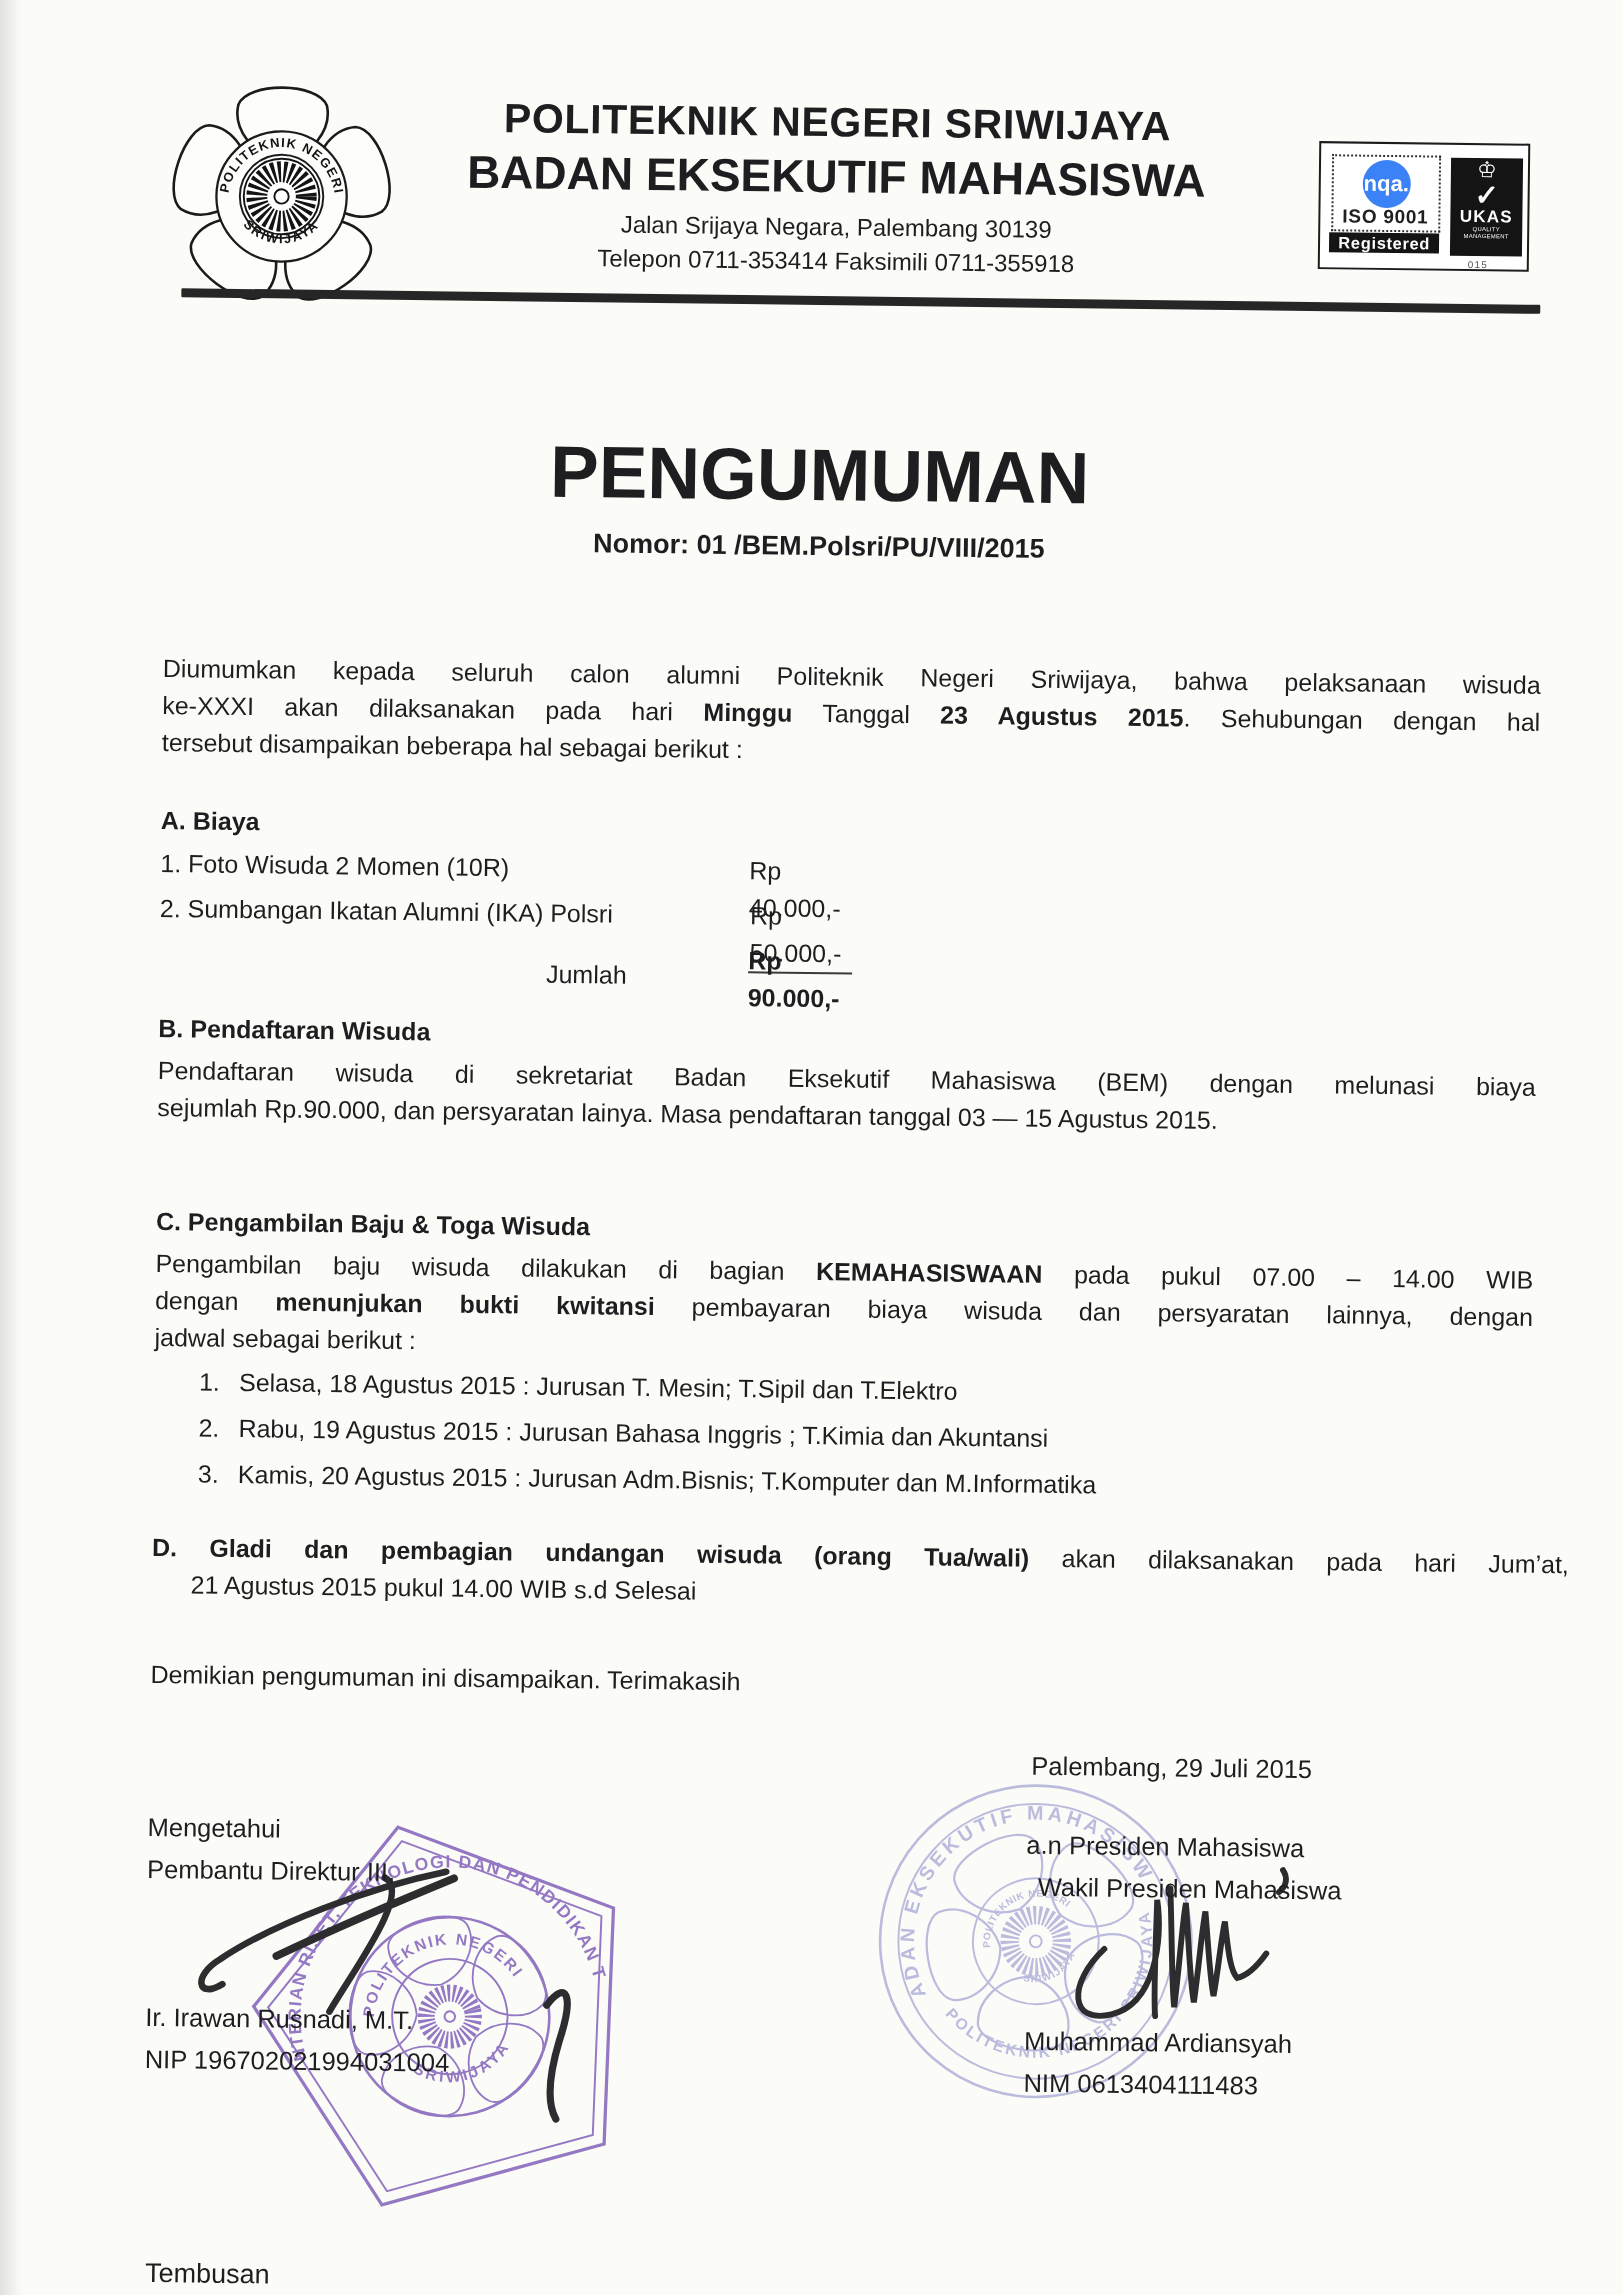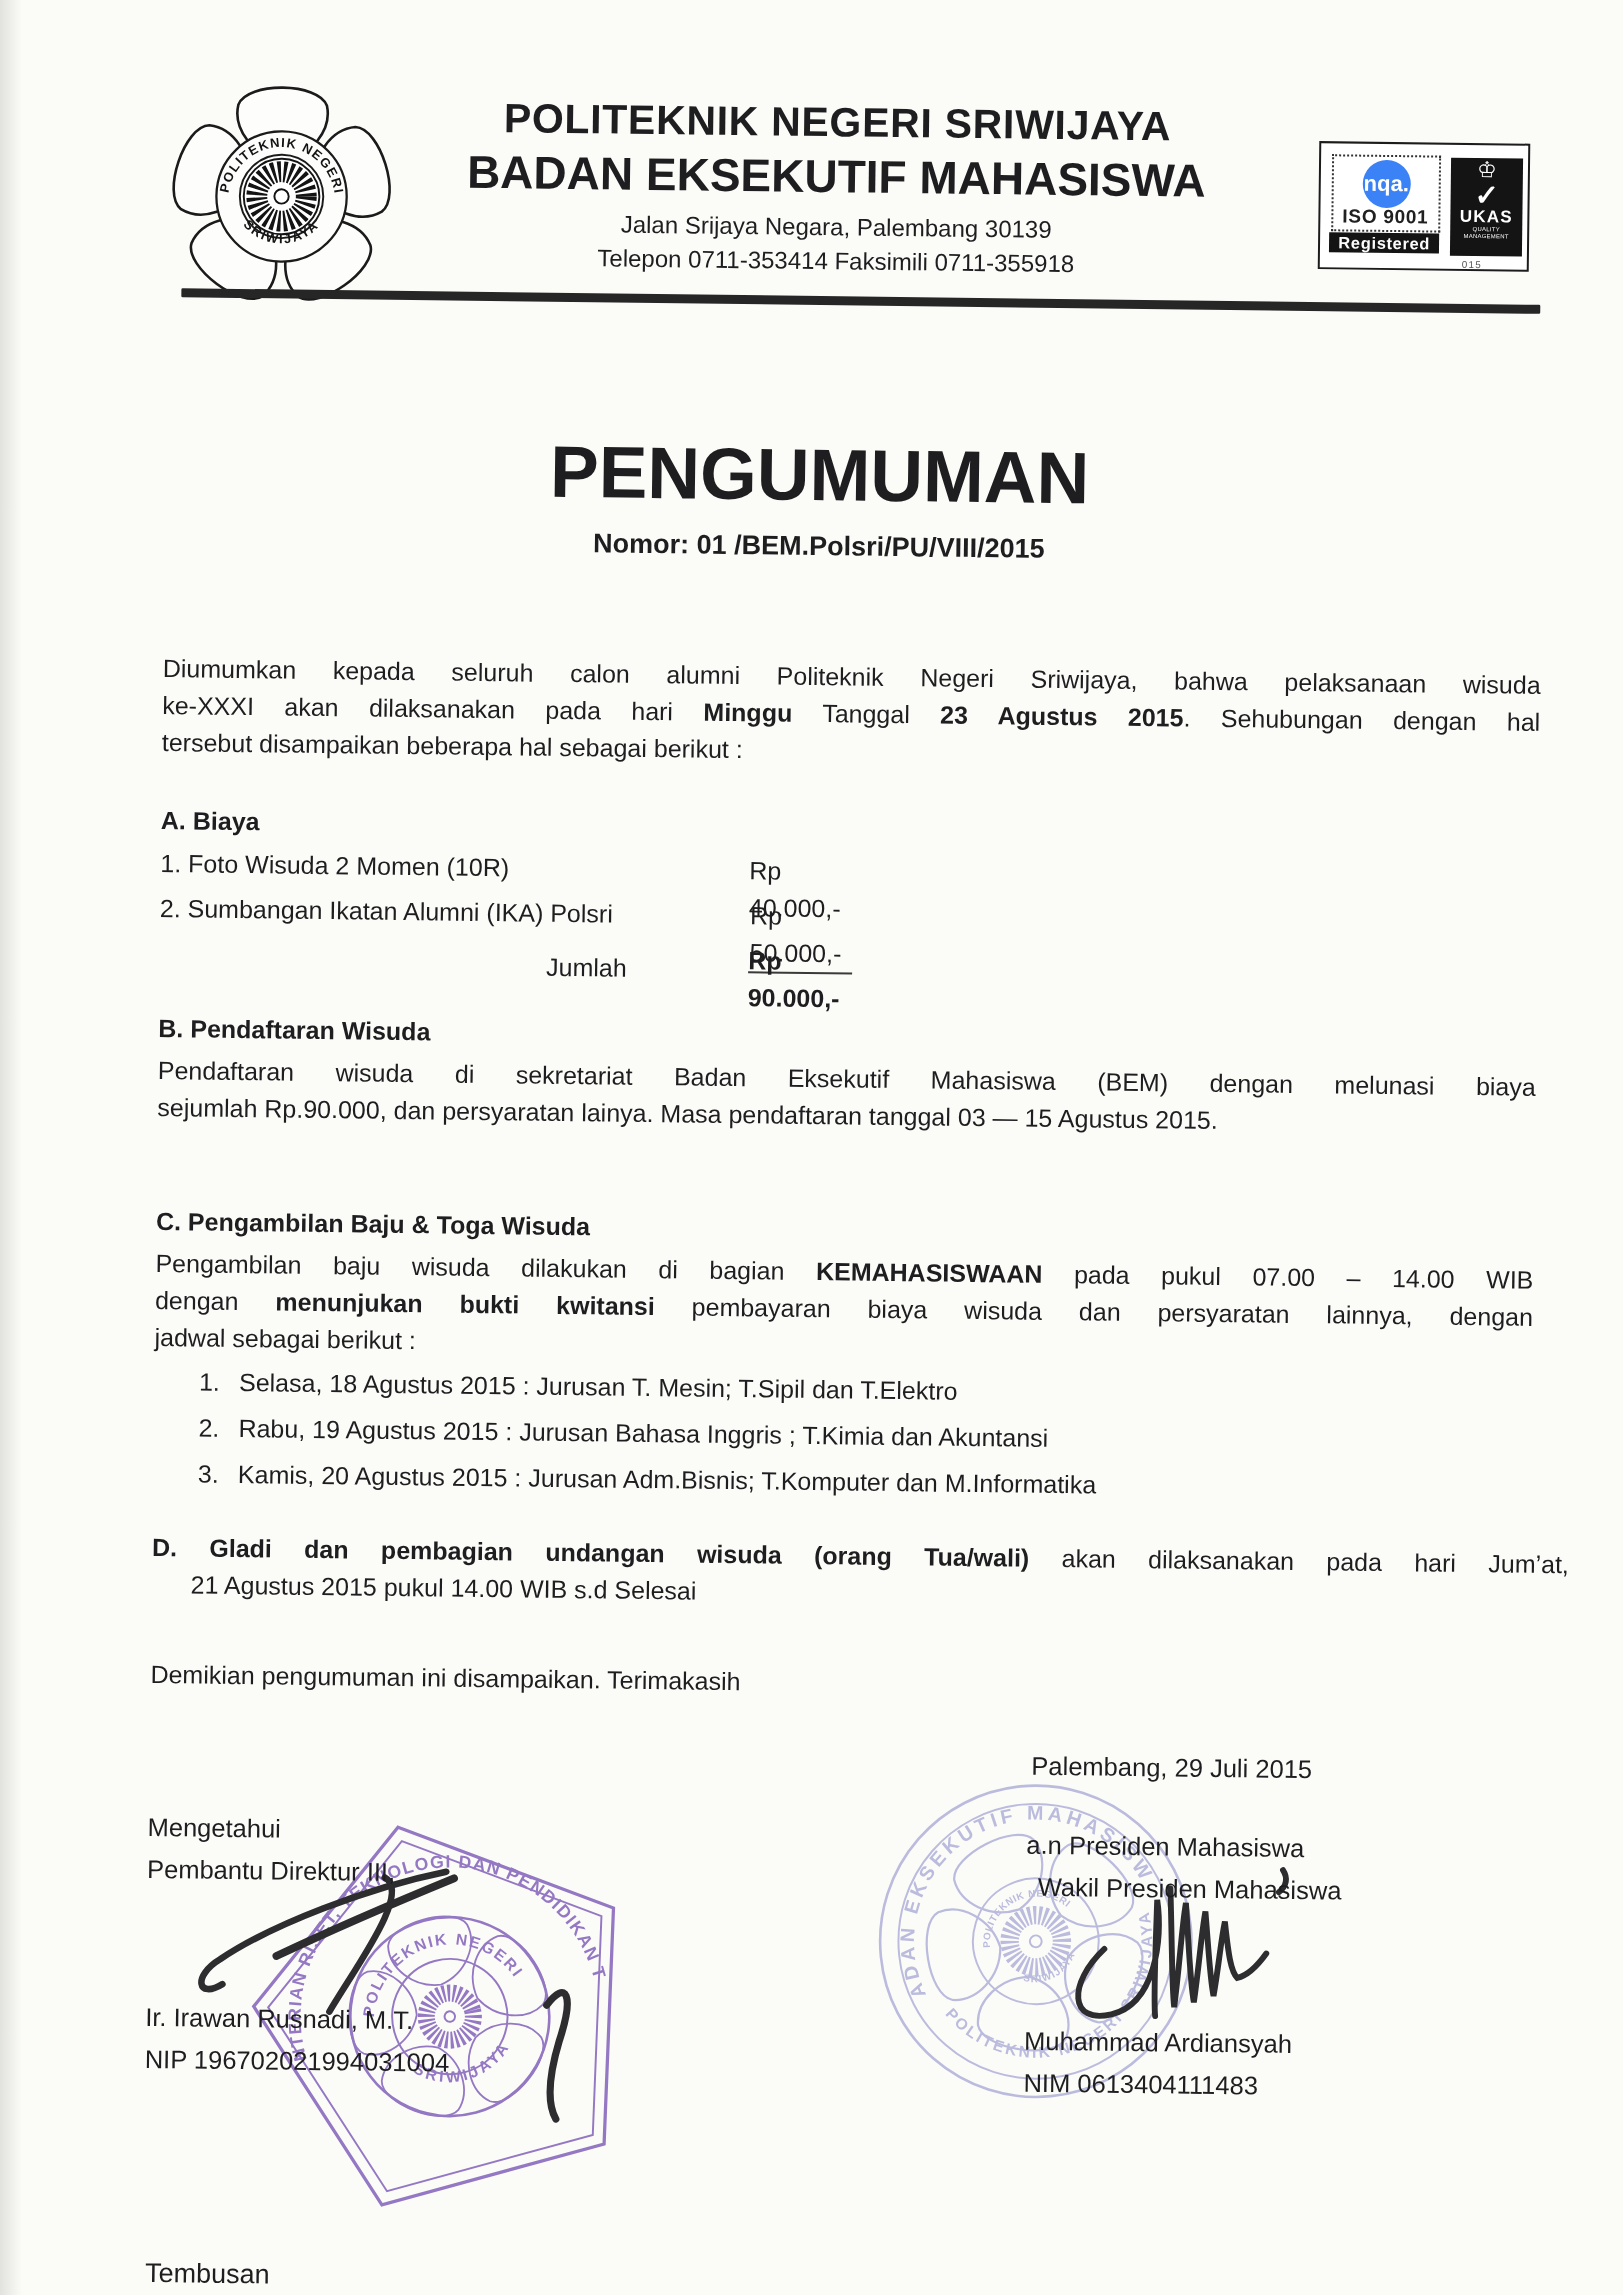--- a/index.html
+++ b/index.html
@@ -27,32 +27,32 @@
   .nqa-circle{position:absolute;left:29px;top:3.9px;width:48px;height:48px;border-radius:50%;background:#3b82f6;color:#fff;
     font-size:22px;font-weight:bold;line-height:48px;}
   .iso-label{position:absolute;left:0;right:0;bottom:1.3px;font-size:19px;font-weight:bold;letter-spacing:0.7px;color:#202020;}
   .reg-bar{position:absolute;left:9.2px;top:89px;width:110px;height:20px;background:#141414;color:#fcfcfc;
     font-size:16.4px;font-weight:bold;text-align:center;line-height:20px;letter-spacing:0.7px;}
   .ukas-box{position:absolute;left:130px;top:13px;width:72px;height:98px;background:#141414;color:#fff;text-align:center;}
   .ukas-crown{font-size:22px;line-height:23.6px;}
   .ukas-check{font-size:29px;line-height:26px;font-weight:bold;}
   .ukas-word{font-size:17px;font-weight:bold;letter-spacing:1.3px;line-height:18.3px;}
   .ukas-sub{font-size:5.9px;letter-spacing:0.3px;line-height:7.2px;}
-  .ukas-num{position:absolute;left:116px;top:114px;width:72px;text-align:center;font-size:9.8px;color:#555;letter-spacing:1.3px;}
+  .ukas-num{position:absolute;left:122px;top:114px;width:72px;text-align:center;font-size:9.8px;color:#555;letter-spacing:1.3px;}
   
   .title-main{left:124px;top:433px;width:1375px;text-align:center;font-size:73px;font-weight:bold;letter-spacing:0px;}
   .title-num{left:124px;top:531px;width:1375px;text-align:center;font-size:27px;font-weight:bold;}
   
   .bodyblock{font-size:25px;line-height:37px;}
   .pline{width:1378px;}
   .jl{text-align:justify;text-align-last:justify;}
   .feerow{position:relative;height:45px;}
   .fee-amt{position:absolute;left:589px;top:0;}
   .fee-amt-ul{border-bottom:2px solid #3a3a3a;padding-right:10.5px;padding-left:1.3px;}
-  .jumlah-label{position:absolute;left:387px;top:9px;}
+  .jumlah-label{position:absolute;left:387px;top:16px;}
   .clist{margin-top:6.5px;}
   .citem{position:relative;padding-left:85px;height:46px;}
   .citem .num{position:absolute;left:45px;top:0;}
   .dpara{padding-left:39px;text-indent:-39px;}
   .dline2{padding-left:39px;}
   
   .sig-text{font-size:25.5px;line-height:42px;}
   svg text{font-family:"Liberation Sans", sans-serif;}
   .stamp{opacity:.82;}
   .stamp-light{opacity:.55;}

